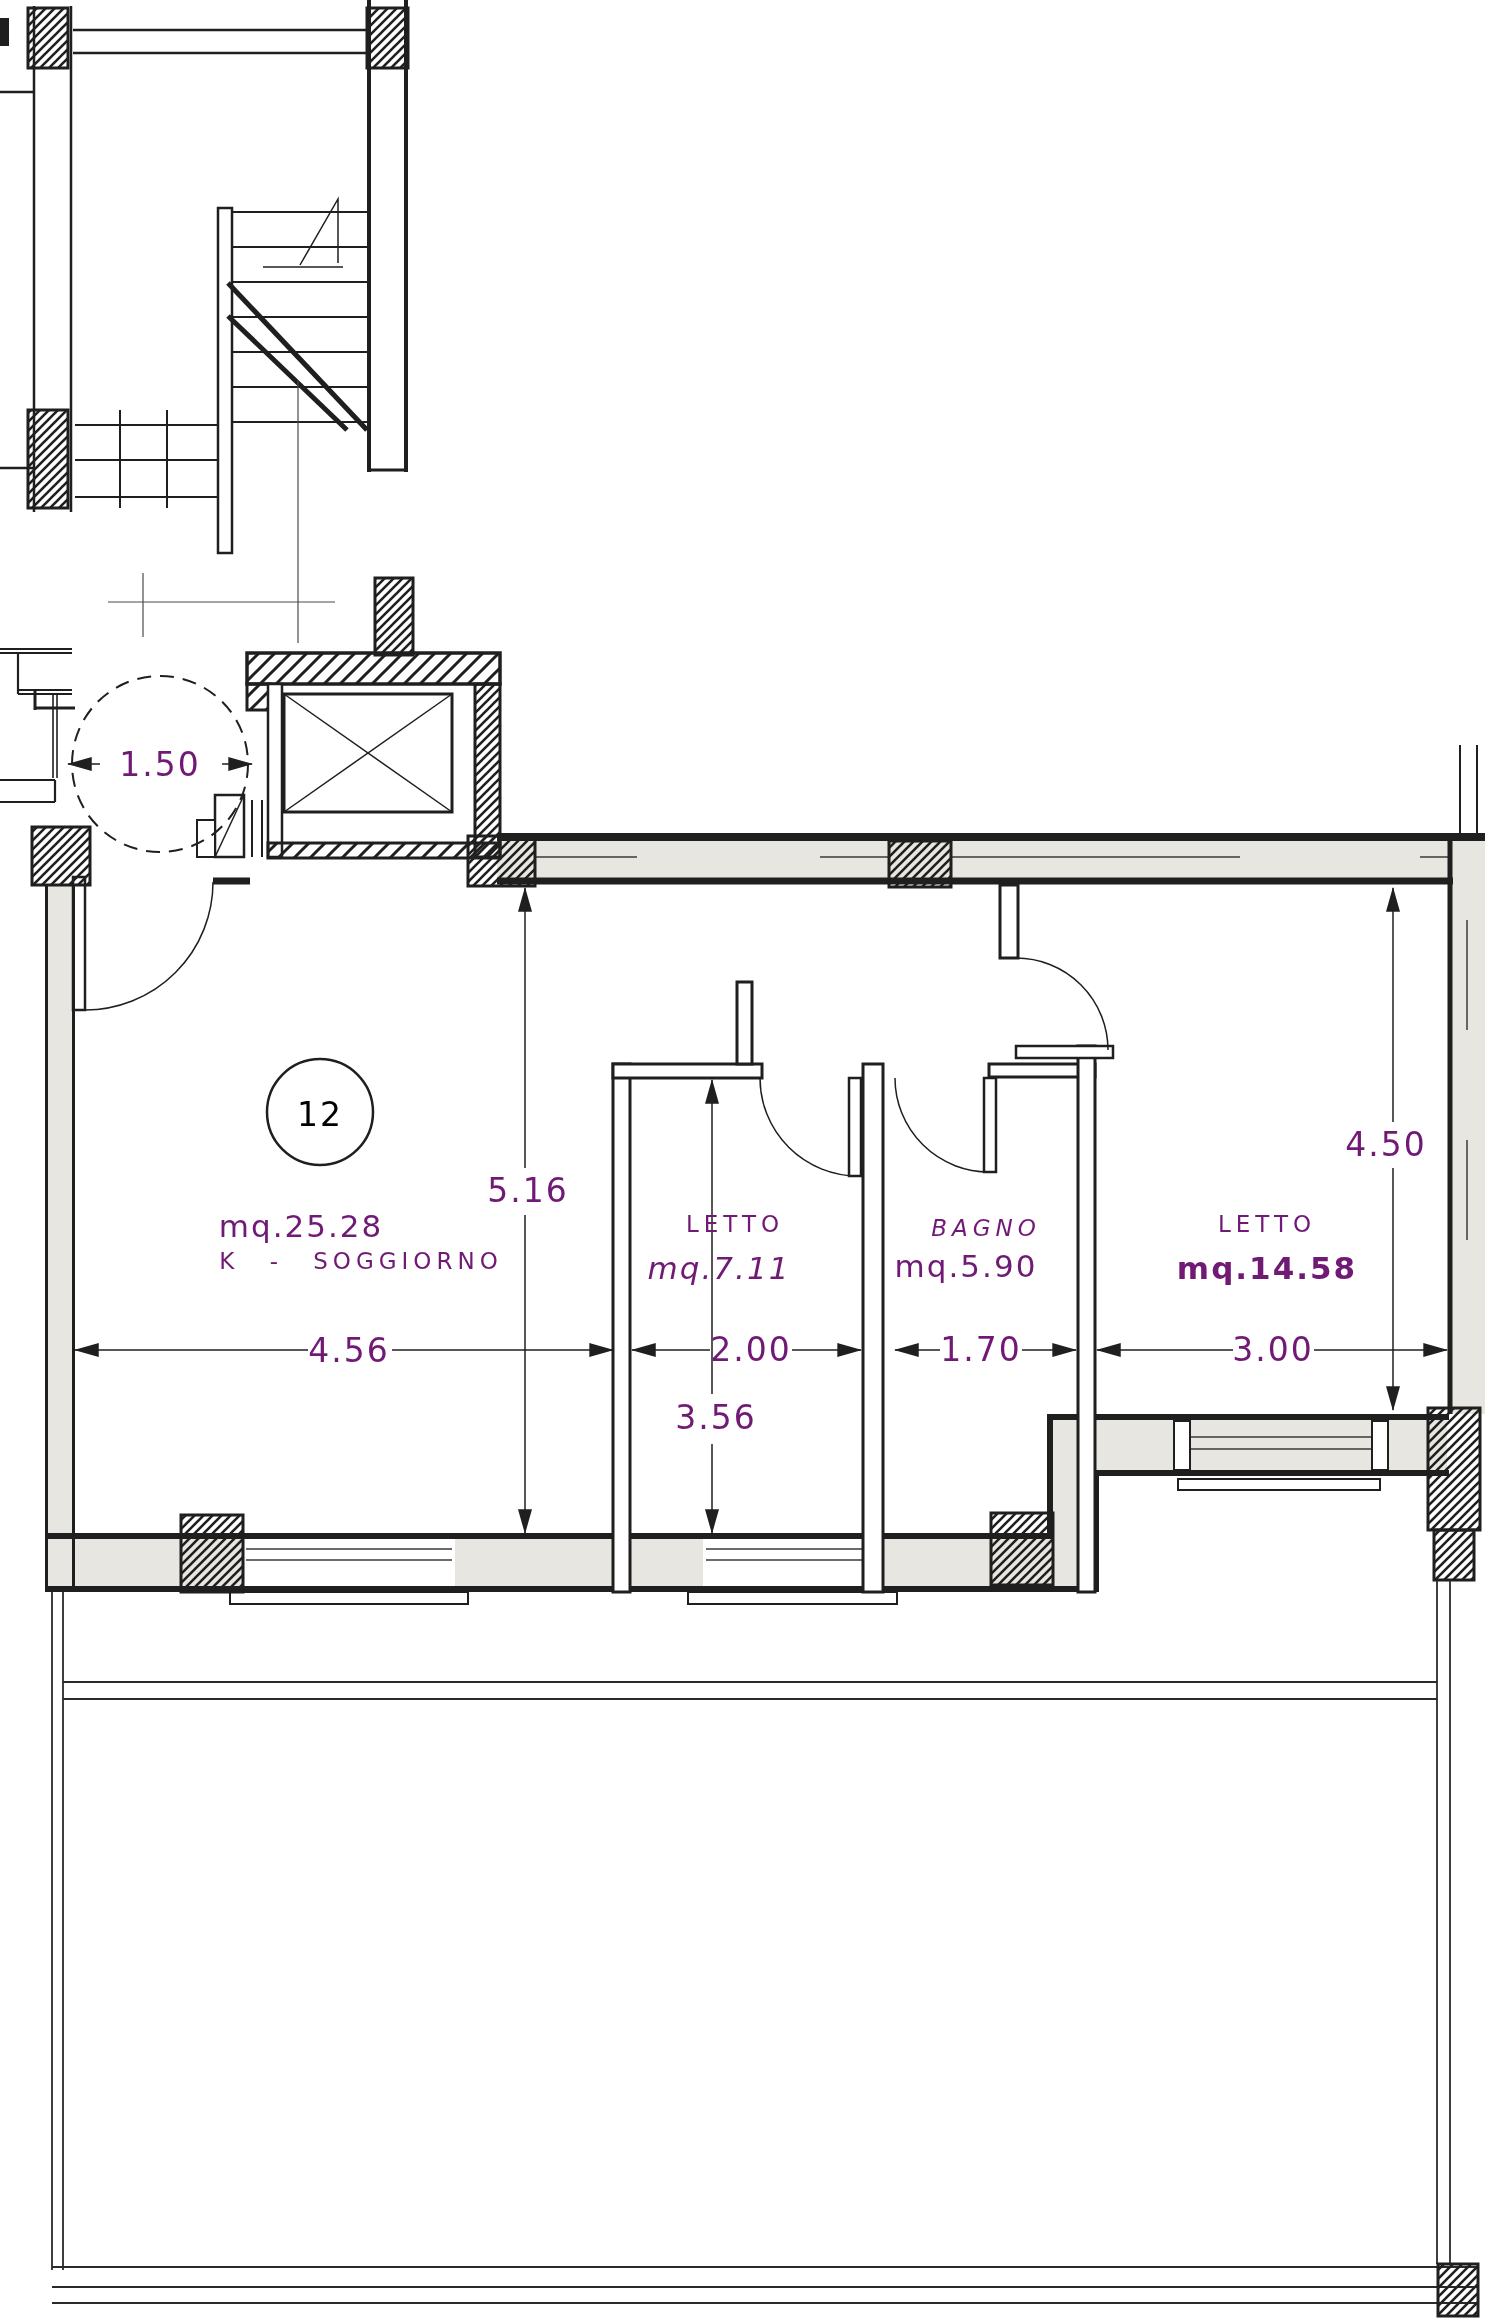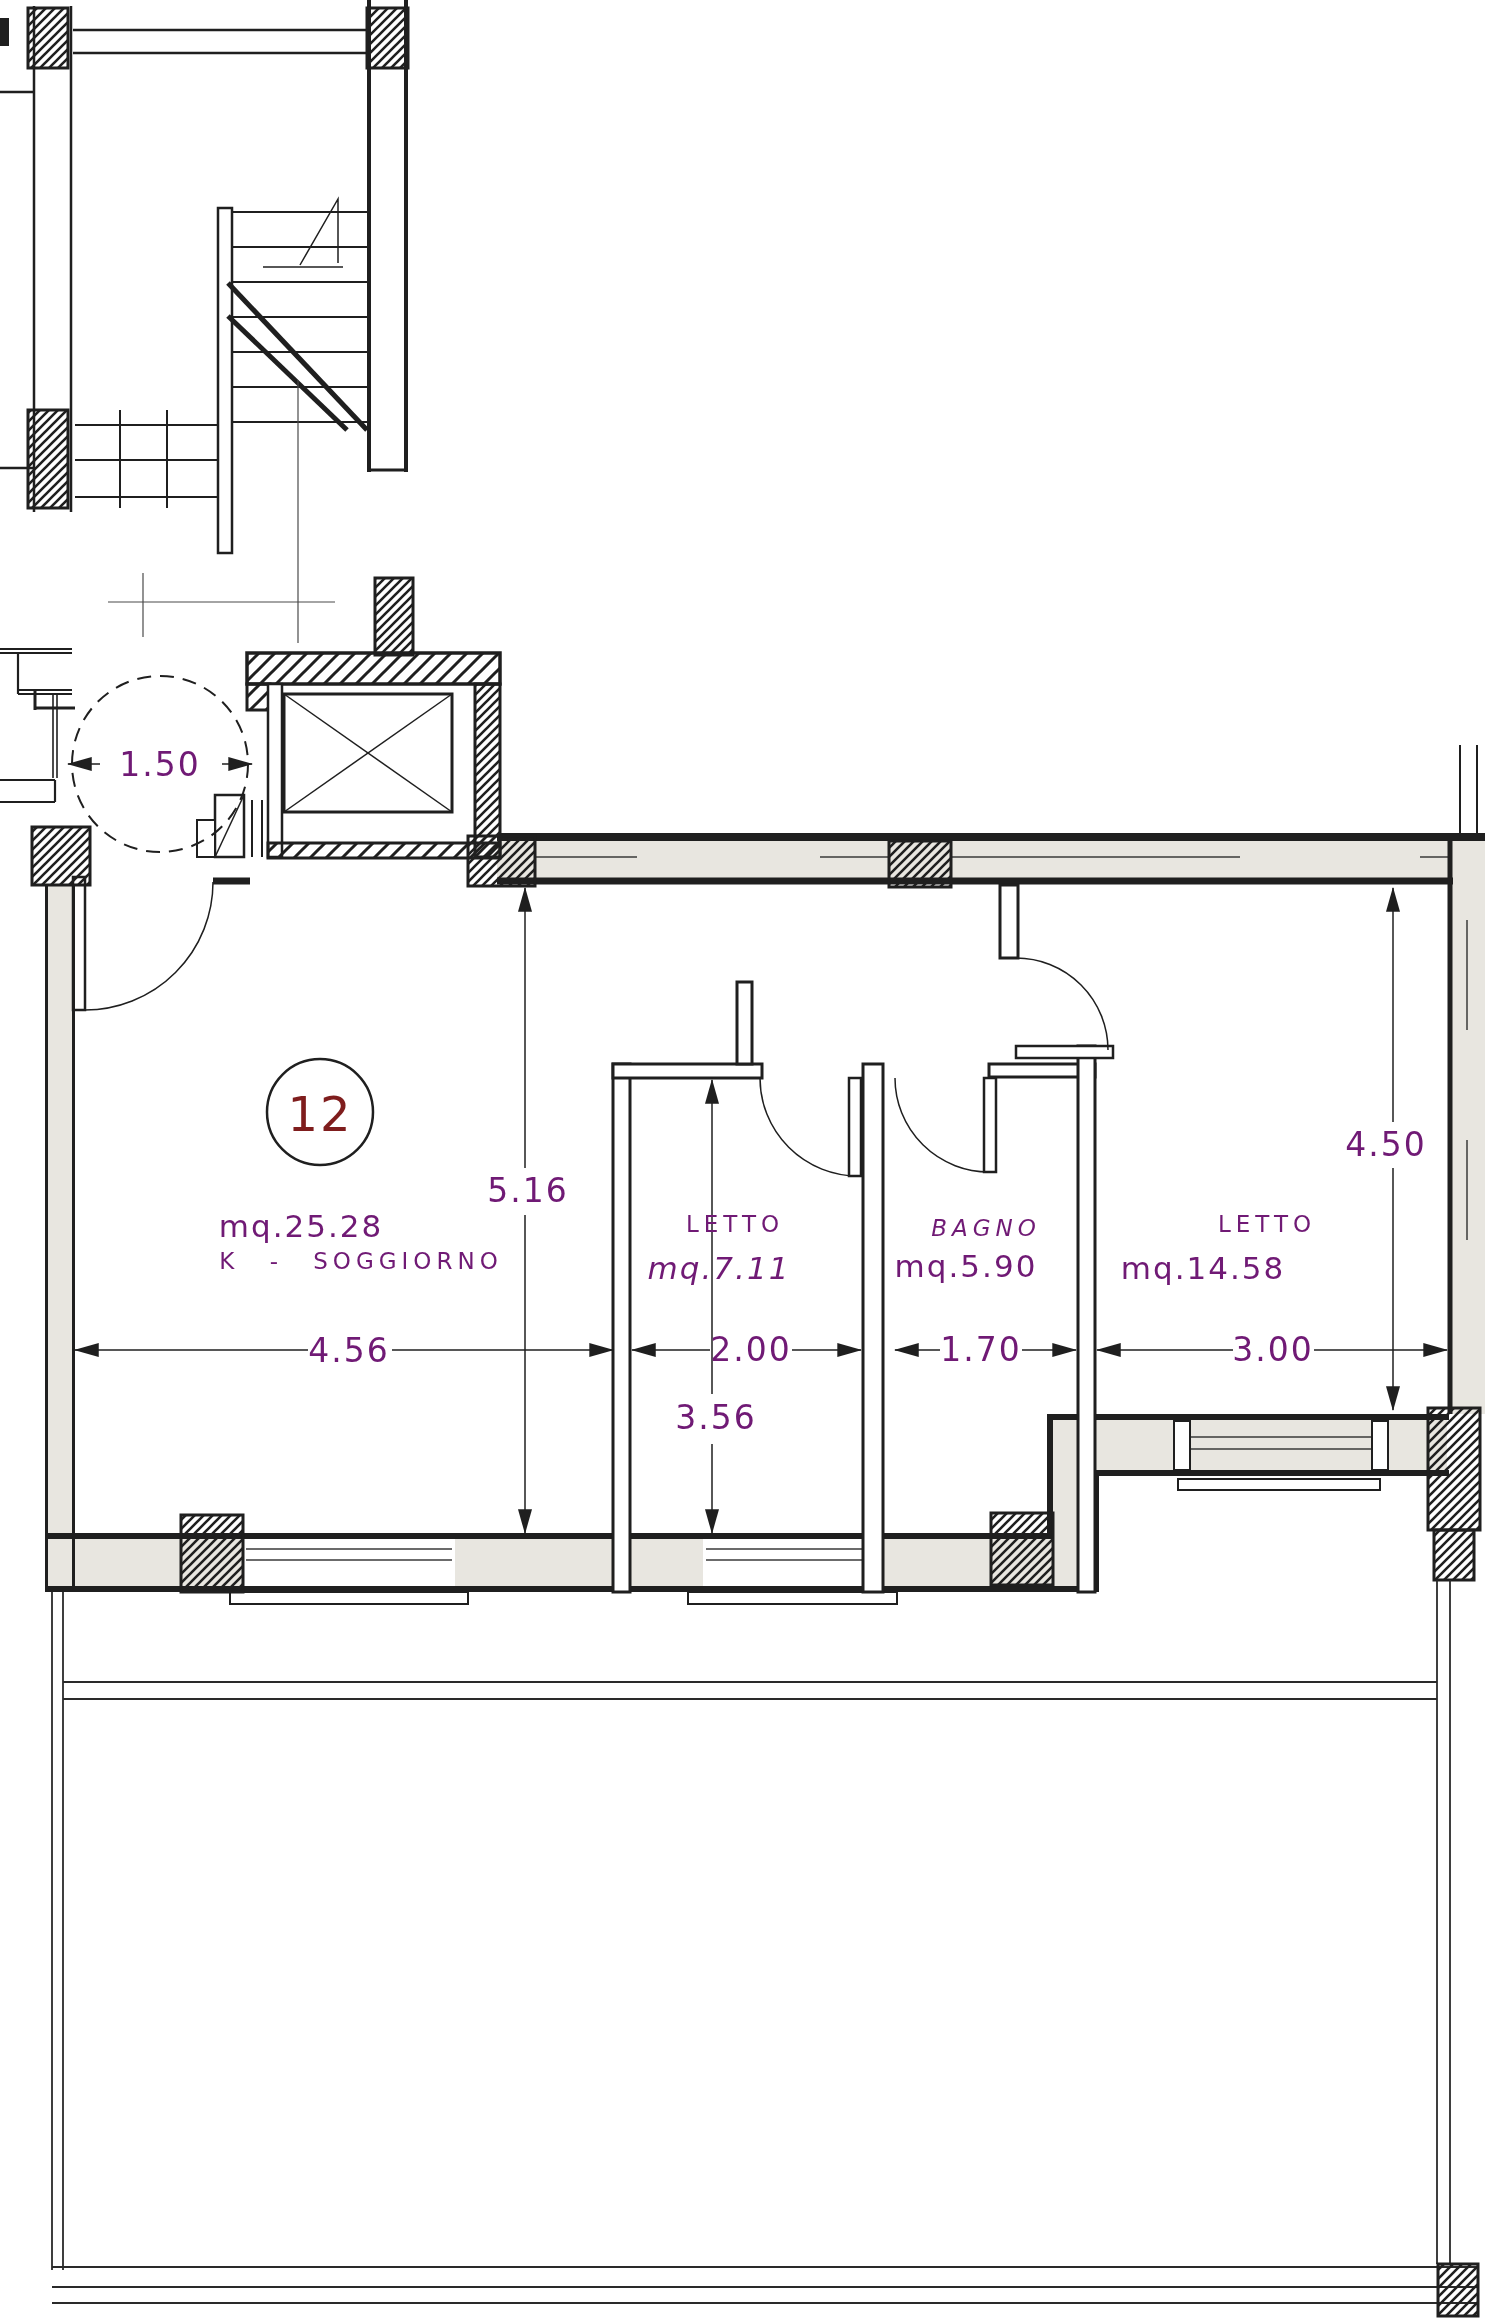--- a/index.html
+++ b/index.html
@@ -9,21 +9,21 @@
   }
   .plan-svg { position:absolute; left:0; top:0; }
   .lbl {
     position:absolute; transform:translate(-50%,-50%);
     color:#701a75; white-space:nowrap; line-height:1;
   }
   .room-name { font-size:23px; letter-spacing:5px; }
   .room-area { font-size:31px; letter-spacing:2px; }
   .dim       { font-size:33px; letter-spacing:2px; }
   .wide-sp   { word-spacing:18px; }
-  .bubble-num { font-size:48px; letter-spacing:2px; color:#7f1d1d; }
+  .bubble-num { font-size:33px; letter-spacing:2px; color:#000000; }
 </style>
 </head>
 <body>
 
 <div class="page">
 
 <svg class="plan-svg" width="1485" height="2319" viewBox="0 0 1485 2319">
   <defs>
     <pattern id="h1" width="9" height="9" patternUnits="userSpaceOnUse">
       <path d="M-2,2 L2,-2 M0,9 L9,0 M7,11 L11,7" stroke="#1f1f1f" stroke-width="2.6" fill="none"></path>
@@ -243,21 +243,21 @@
 <div class="lbl room-name wide-sp" style="left:361px; top:1261px;">K - SOGGIORNO</div>
 <div class="lbl room-area" style="left:301px; top:1226px;">mq.25.28</div>
 
 <div class="lbl room-name" style="left:735px; top:1224px;">LETTO</div>
 <div class="lbl room-area" style="left:719px; top:1268px;font-style:italic;">mq.7.11</div>
 
 <div class="lbl room-name" style="left:986px; top:1228px;font-style:italic;">BAGNO</div>
 <div class="lbl room-area" style="left:966px; top:1266px;">mq.5.90</div>
 
 <div class="lbl room-name" style="left:1267px; top:1224px;">LETTO</div>
-<div class="lbl room-area" style="left:1203px; top:1268px;">mq.14.58</div>
+<div class="lbl room-area" style="left:1267px; top:1268px;font-weight:bold;">mq.14.58</div>
 
 <div class="lbl dim" style="left:349px; top:1350px;">4.56</div>
 <div class="lbl dim" style="left:751px; top:1349px;">2.00</div>
 <div class="lbl dim" style="left:981px; top:1349px;">1.70</div>
 <div class="lbl dim" style="left:1273px; top:1349px;">3.00</div>
 
 <div class="lbl dim" style="left:528px; top:1190px;">5.16</div>
 <div class="lbl dim" style="left:716px; top:1417px;">3.56</div>
 <div class="lbl dim" style="left:1386px; top:1144px;">4.50</div>
 

